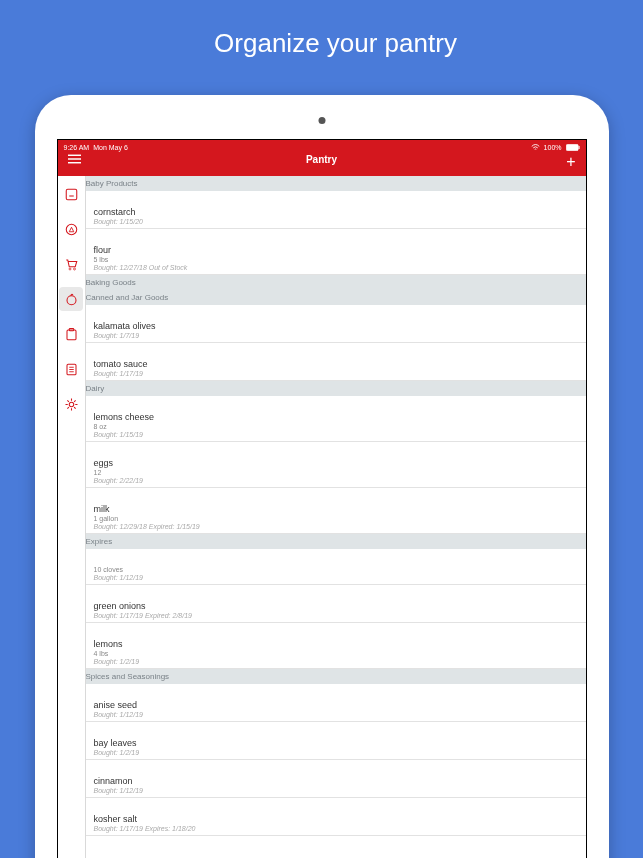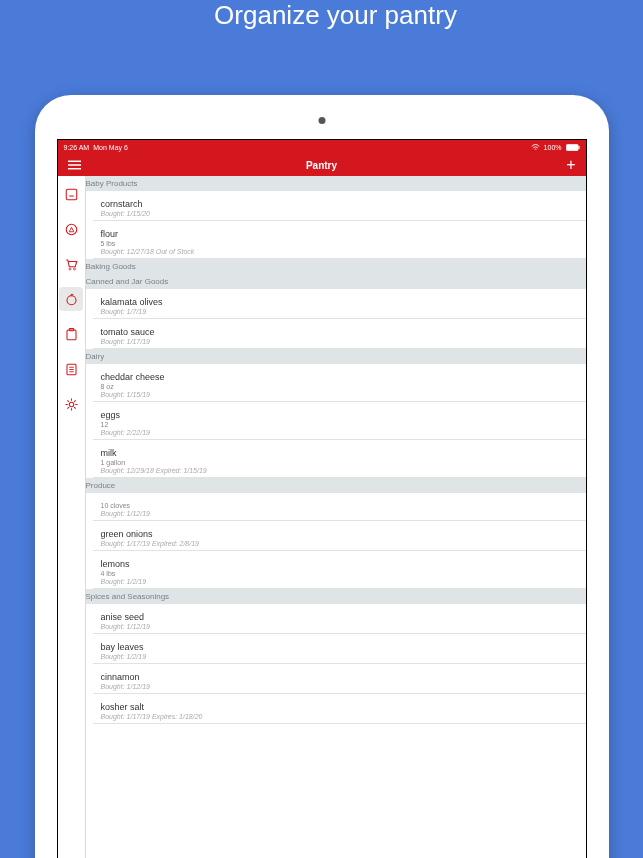--- a/index.html
+++ b/index.html
@@ -9,20 +9,21 @@
   background: #4a7bd9;
   font-family: -apple-system, "Helvetica Neue", Arial, sans-serif;
   overflow: hidden;
   position: relative;
 }
 .headline {
   text-align: center;
   color: #fff;
   font-size: 26px;
   font-weight: 400;
+  padding-top: 28px;
   margin-left: 28px;
 }
 .device {
   position: absolute;
   left: 50%;
   transform: translateX(-50%);
   top: 95px;
   width: 574px;
   height: 820px;
   background: #fff;
@@ -62,21 +63,20 @@
   justify-content: space-between;
 }
 .status-left { display: flex; gap: 4px; align-items: center; }
 .status-right { display: flex; gap: 4px; align-items: center; }
 .wifi-icon svg, .battery-icon svg { display: block; }
 .red-header {
   height: 22px;
   background: #d4171e;
   color: #fff;
   display: flex;
-  align-items: center;
   justify-content: space-between;
   padding: 0 10px;
   font-size: 10px;
   font-weight: 600;
   gap: 44px;
 }
 .red-header .title { position: absolute; left: 50%; transform: translateX(-50%); }
 .hamburger svg { display: block; }
 .plus { font-size: 16px; font-weight: 300; line-height: 1; }
 .app-body { flex: 1; display: flex; overflow: hidden; }
@@ -102,24 +102,23 @@
 .sidebar-item.selected { background: #e8e8e8; }
 .sidebar-item svg { stroke: currentColor; fill: none; }
 .main-list { flex: 1; overflow-y: hidden; font-size: 8.5px; background: #fff; }
 .section-header {
   background: #dfe4e6;
   color: #7a8288;
   font-size: 8px;
   padding: 3px 0;
 }
 .item {
-  padding: 8px 8px 3px;
+  padding: 16px 8px 3px;
   border-bottom: 1px solid #e2e2e2;
   background: #fff;
-  margin-left: 7px;
 }
 .item .name { color: #333; font-size: 9px; }
 .item .qty { color: #888; font-size: 7px; margin-top: 1px; }
 .item .meta { color: #aaa; font-size: 7px; font-style: italic; margin-top: 1px; }
 </style>
 </head>
 <body>
 
 <div class="headline">Organize your pantry</div>
 
@@ -225,35 +224,35 @@
           <div class="item">
             <div class="name">kalamata olives</div>
             <div class="meta">Bought: 1/7/19</div>
           </div>
           <div class="item">
             <div class="name">tomato sauce</div>
             <div class="meta">Bought: 1/17/19</div>
           </div>
           <div class="section-header">Dairy</div>
           <div class="item">
-            <div class="name">cheddar cheese</div>
+            <div class="name">lemons cheese</div>
             <div class="qty">8 oz</div>
             <div class="meta">Bought: 1/15/19</div>
           </div>
           <div class="item">
             <div class="name">eggs</div>
             <div class="qty">12</div>
             <div class="meta">Bought: 2/22/19</div>
           </div>
           <div class="item">
             <div class="name">milk</div>
             <div class="qty">1 gallon</div>
             <div class="meta">Bought: 12/29/18  Expired: 1/15/19</div>
           </div>
-          <div class="section-header">Produce</div>
+          <div class="section-header">Expires</div>
           <div class="item">
             <div class="qty">10 cloves</div>
             <div class="meta">Bought: 1/12/19</div>
           </div>
           <div class="item">
             <div class="name">green onions</div>
             <div class="meta">Bought: 1/17/19  Expired: 2/8/19</div>
           </div>
           <div class="item">
             <div class="name">lemons</div>

